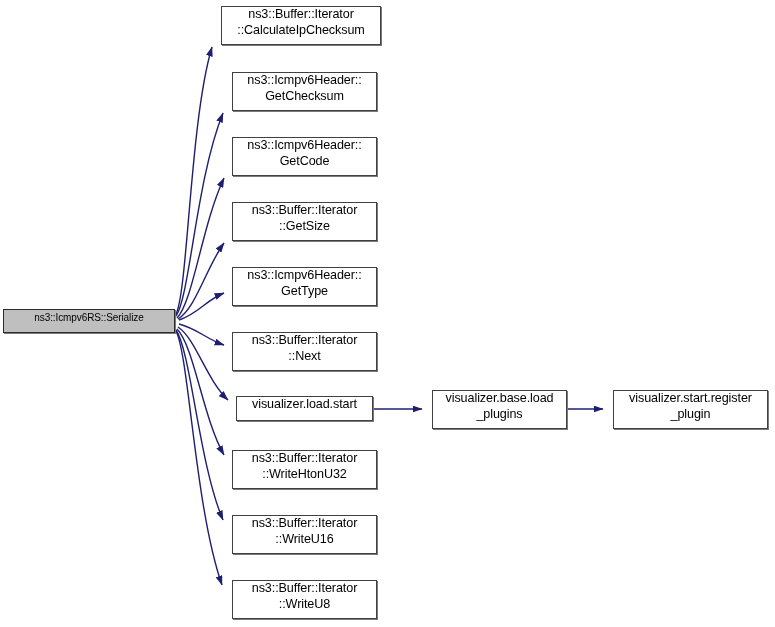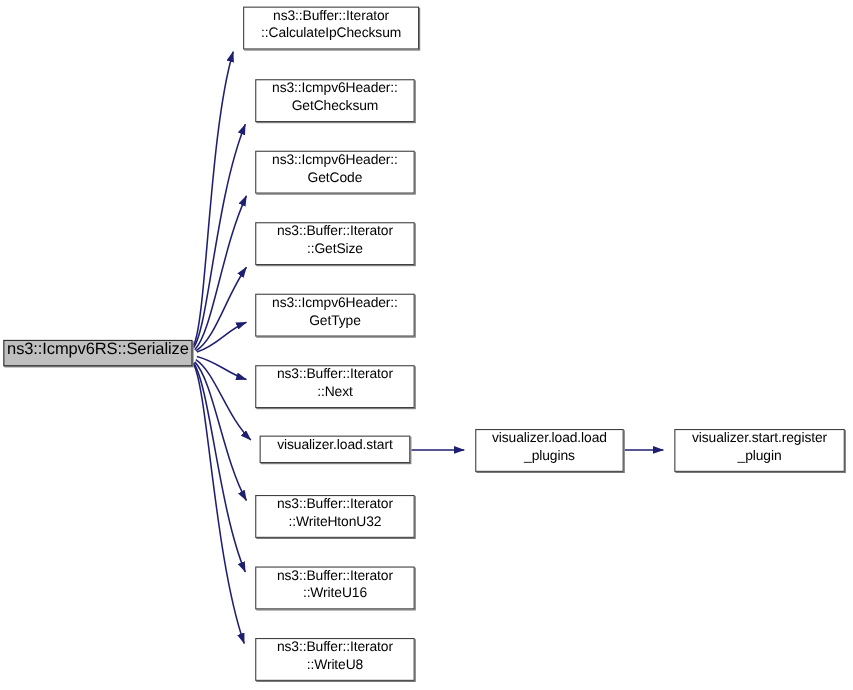--- a/index.html
+++ b/index.html
@@ -35,21 +35,21 @@
     font-size: 12.6px;
     line-height: 15.5px;
     letter-spacing: -0.1px;
     white-space: pre-line;
     box-shadow: 1px 1px 0 0 #7a7a7a;
     z-index: 2;
   }
   .node.root {
     background: #bfbfbf;
     border: 1px solid #2b2b2b;
-    font-size: 15px;
+    font-size: 10px;
   }
   .node-label {
     display: block;
     padding: 0 4px;
   }
 </style>
 </head>
 <body>
 
 <div id="canvas">
@@ -88,18 +88,18 @@
 GetType</span></div>
       <div class="node" style="left: 232px; top: 332px; width: 145px; height: 39px;"><span class="node-label">ns3::Buffer::Iterator
 ::Next</span></div>
       <div class="node" style="left: 236px; top: 396px; width: 137px; height: 25px;"><span class="node-label">visualizer.load.start</span></div>
       <div class="node" style="left: 232px; top: 450px; width: 145px; height: 39px;"><span class="node-label">ns3::Buffer::Iterator
 ::WriteHtonU32</span></div>
       <div class="node" style="left: 232px; top: 515px; width: 145px; height: 39px;"><span class="node-label">ns3::Buffer::Iterator
 ::WriteU16</span></div>
       <div class="node" style="left: 232px; top: 580px; width: 145px; height: 39px;"><span class="node-label">ns3::Buffer::Iterator
 ::WriteU8</span></div>
-      <div class="node" style="left: 432px; top: 390px; width: 135px; height: 39px;"><span class="node-label">visualizer.load.load
+      <div class="node" style="left: 432px; top: 390px; width: 135px; height: 39px;"><span class="node-label">visualizer.base.load
 _plugins</span></div>
       <div class="node" style="left: 613px; top: 390px; width: 155px; height: 39px;"><span class="node-label">visualizer.start.register
 _plugin</span></div>
     </div>
 </div>
 
 </body></html>

